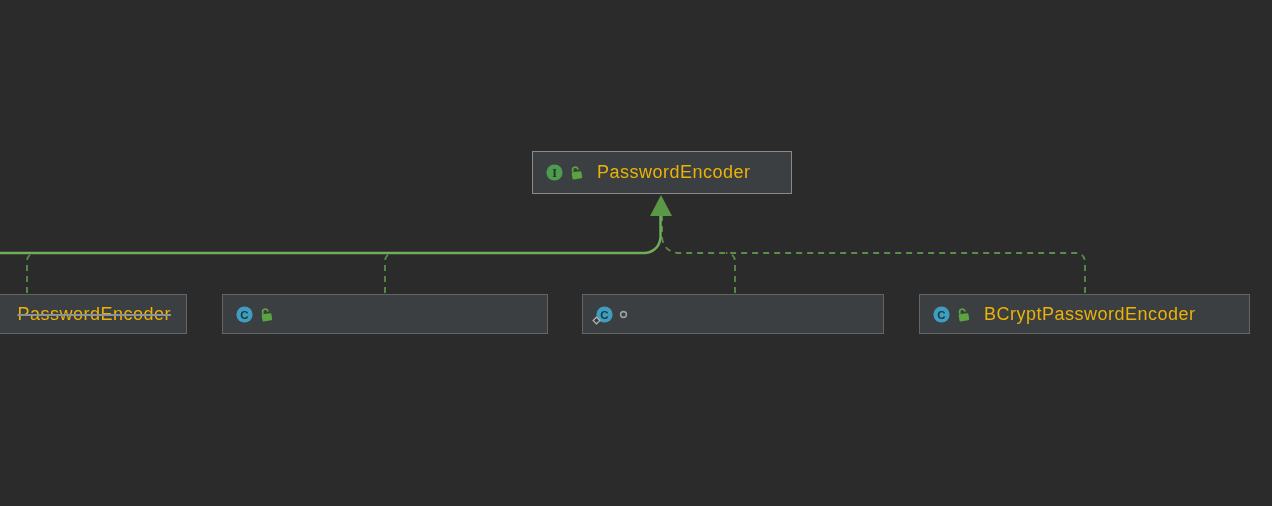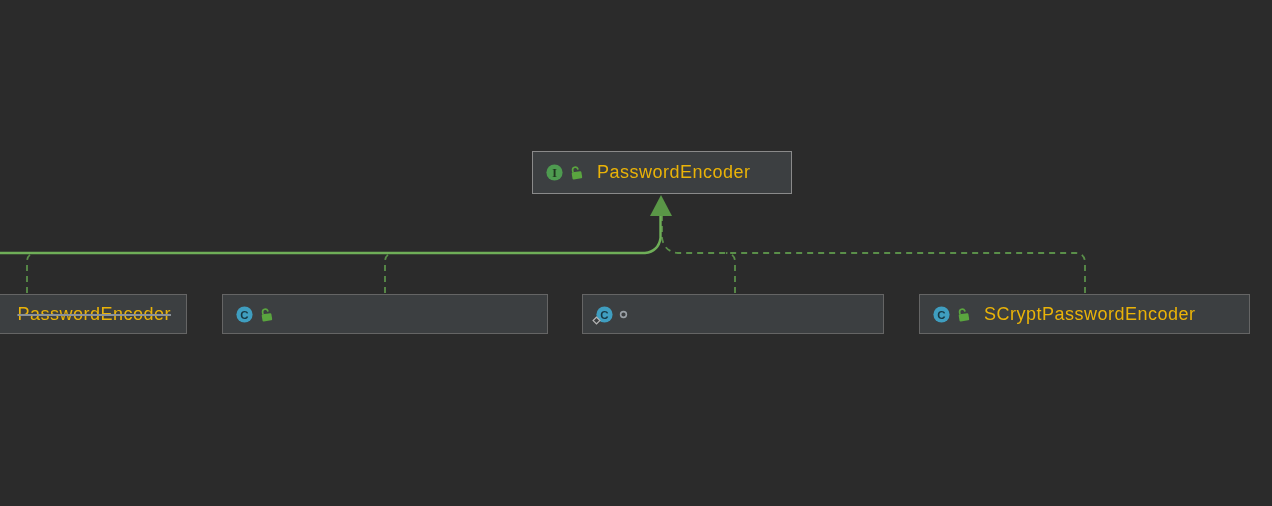--- a/index.html
+++ b/index.html
@@ -150,16 +150,16 @@
           <text x="8.5" y="12.8" text-anchor="middle" font-family="Liberation Sans, sans-serif" font-size="11.5" font-weight="bold" fill="#173844">C</text>
         </svg>
       </span>
       <span class="vis-icon">
         <svg width="14" height="15" viewBox="0 0 14 15" style="transform:rotate(-9deg)">
           <path d="M4 7 V4.6 A2.7 2.7 0 0 1 9.3 4 V5" fill="none" stroke="#5aa53f" stroke-width="1.7"></path>
           <rect x="2.6" y="6.8" width="9.8" height="7.2" rx="1.2" fill="#5aa53f"></rect>
         </svg>
       </span>
     </span>
-    <span class="node-label">SCryptPasswordEncoder</span>
+    <span class="node-label">BCryptPasswordEncoder</span>
   </div>
 
 </div>
 
 </body></html>

